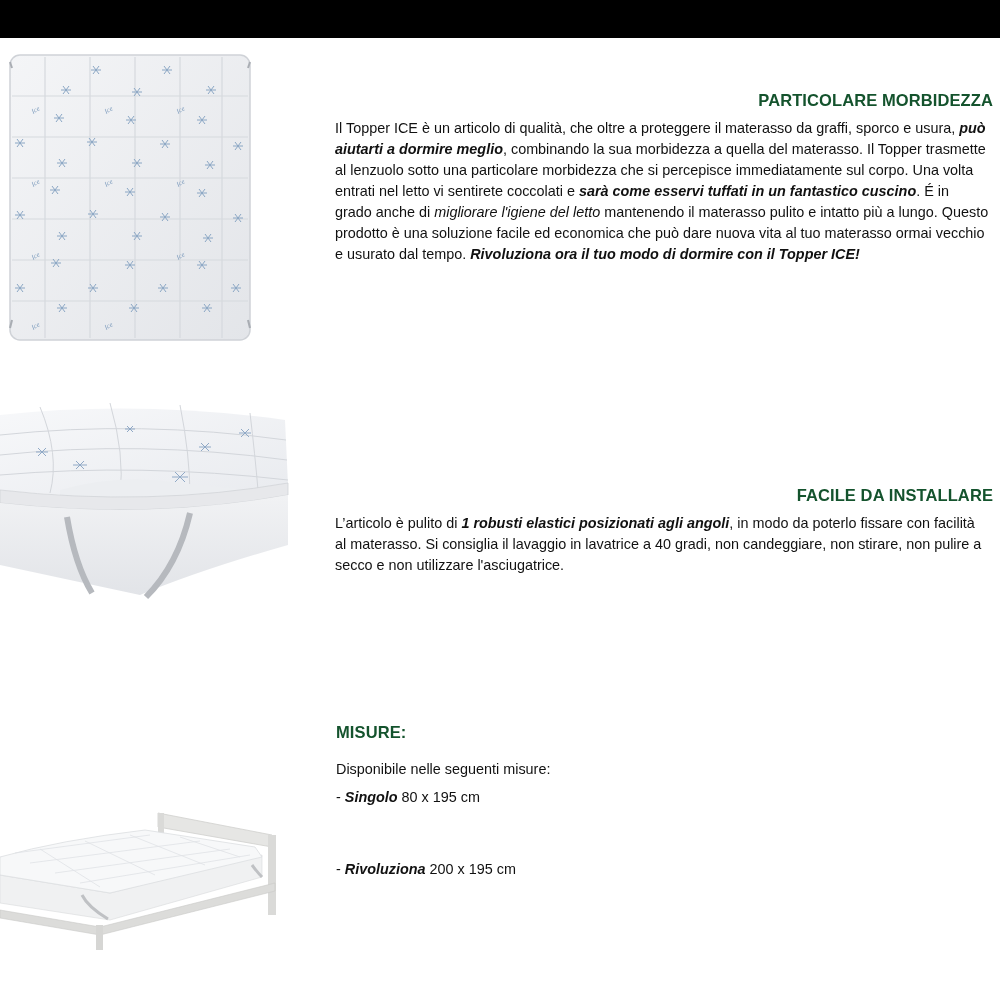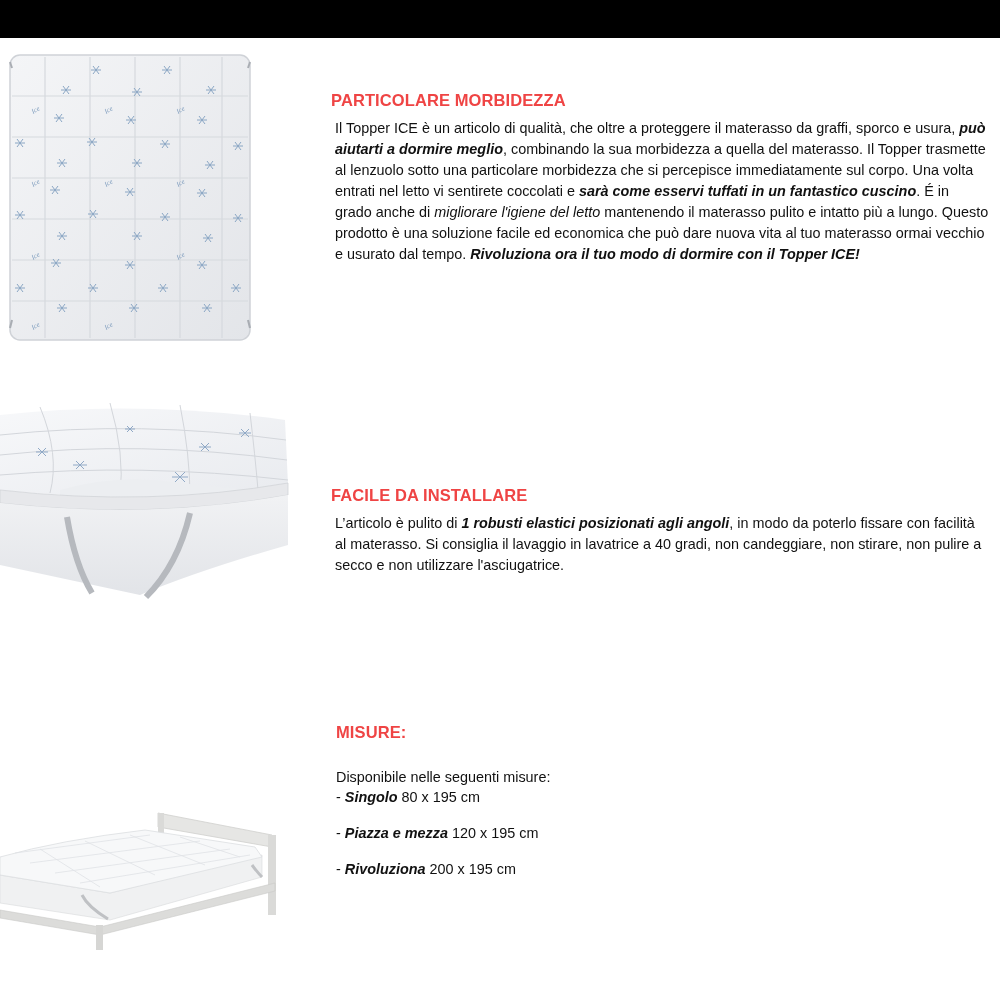--- a/index.html
+++ b/index.html
@@ -5,21 +5,21 @@
   html, body { margin:0; padding:0; }
   body {
     width:1000px; height:1000px; overflow:hidden; background:#ffffff;
     font-family:"Liberation Sans", "DejaVu Sans", sans-serif; color:#111111;
     position:relative;
   }
   .topbar { position:absolute; left:0; top:0; width:1000px; height:38px; background:#000000; }
   .img-box { position:absolute; overflow:hidden; }
   .section { position:absolute; }
   .section h2 {
-    margin:0; font-size:16.5px; font-weight:bold; color:#ef4444; letter-spacing:0.1px;
+    margin:0; font-size:16.5px; font-weight:bold; color:#14532d; letter-spacing:0.1px;text-align:right;
   }
   .section p {
     margin:4px; font-size:14.4px; line-height:21px; color:#111111;
   }
   .bi { font-weight:bold; font-style:italic; }
   .it { font-style:italic; }
   .misure p { margin:0; font-size:14.4px; line-height:21px; }
   .misure .row { position:absolute; left:0; white-space:nowrap; }
 </style>
 </head>
@@ -362,23 +362,20 @@
   <p style="margin-top:8px;" id="body0"><span>Il Topper ICE è un articolo di qualità, che oltre a proteggere il materasso da graffi, sporco e usura, </span><span class="bi">può aiutarti a dormire meglio</span><span>, combinando la sua morbidezza a quella del materasso. Il Topper trasmette al lenzuolo sotto una particolare morbidezza che si percepisce immediatamente sul corpo. Una volta entrati nel letto vi sentirete coccolati e </span><span class="bi">sarà come esservi tuffati in un fantastico cuscino</span><span>. É in grado anche di </span><span class="it">migliorare l'igiene del letto</span><span> mantenendo il materasso pulito e intatto più a lungo. Questo prodotto è una soluzione facile ed economica che può dare nuova vita al tuo materasso ormai vecchio e usurato dal tempo. </span><span class="bi">Rivoluziona ora il tuo modo di dormire con il Topper ICE!</span></p>
 </div>
 
 <div class="section" style="left:331px;top:486px;width:662px;">
   <h2>FACILE DA INSTALLARE</h2>
   <p style="margin-top:8px;" id="body1"><span>L’articolo è pulito di </span><span class="bi">1 robusti elastici posizionati agli angoli</span><span>, in modo da poterlo fissare con facilità al materasso. Si consiglia il lavaggio in lavatrice a 40 gradi, non candeggiare, non stirare, non pulire a secco e non utilizzare l'asciugatrice.</span></p>
 </div>
 
 <div class="section misure" style="left:336px;top:723px;width:400px;height:170px;">
   <h2 style="position:absolute;left:0;top:0;">MISURE:</h2>
-  <p class="row" style="top:44px;text-align:right;">Disponibile nelle seguenti misure:</p>
+  <p class="row" style="top:36px;text-align:right;">Disponibile nelle seguenti misure:</p>
   <p class="row" style="top:64px;text-align:center;">
     <span>- </span><span class="bi">Singolo</span><span> 80 x 195 cm</span>
-  </p>
-  <p class="row" style="top:100px;">
-    <span>- </span><span class="bi">Piazza e mezza</span><span> 120 x 195 cm</span>
   </p>
   <p class="row" style="top:136px;">
     <span>- </span><span class="bi">Rivoluziona</span><span> 200 x 195 cm</span>
   </p>
 </div>
 
 </body></html>

